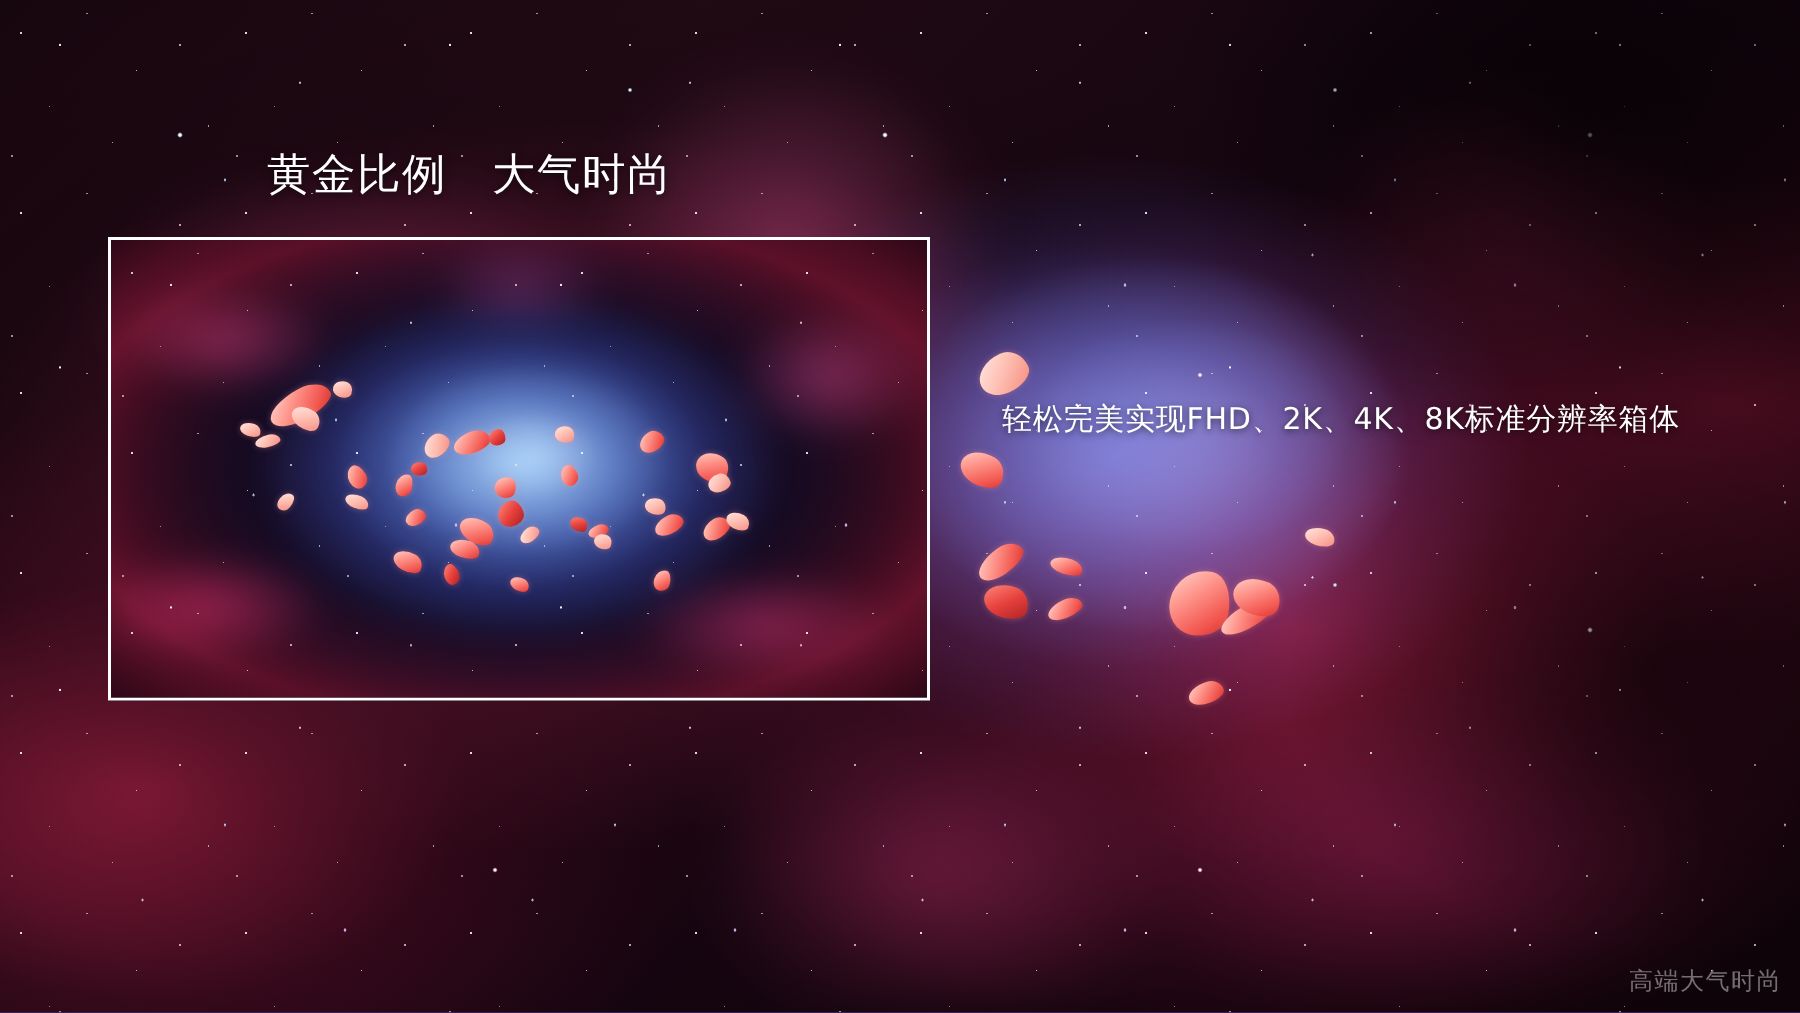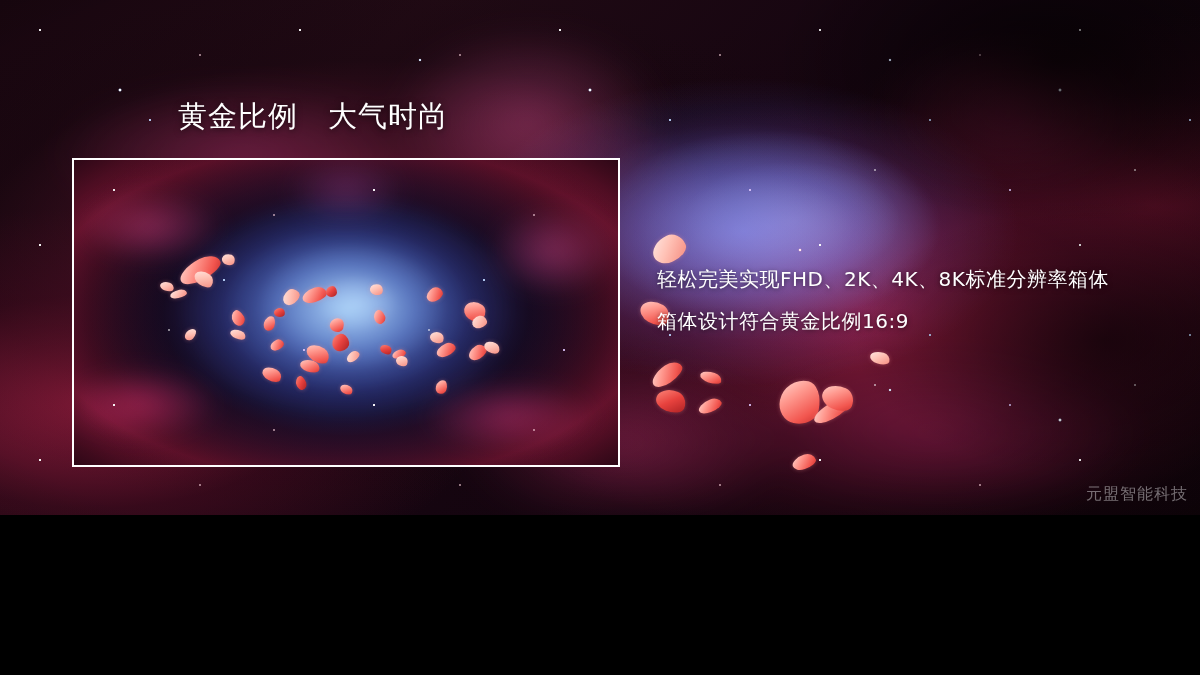--- a/index.html
+++ b/index.html
@@ -6,21 +6,21 @@
     margin: 0;
     padding: 0;
     background: #000;
   }
   body {
     font-family: "DejaVu Sans", "Liberation Sans", sans-serif;
   }
   #slide {
     position: relative;
     width: 1200px;
-    height: 515px;
+    height: 675px;
     overflow: hidden;
     background: #6d28d9;
   }
 
   
   .bg-layer {
     position: absolute;
     inset: 0;
     pointer-events: none;
   }
@@ -158,20 +158,21 @@
     top: 258px;
     width: 520px;
   }
   #body-copy .copy-line {
     font-size: 20px;
     line-height: 42px;
     color: #ffffff;
     letter-spacing: 0.5px;
     white-space: nowrap;
     text-shadow: 0 1px 5px rgba(0,0,0,0.6);
+    margin-left: 11px;
   }
   #watermark {
     position: absolute;
     right: 12px;
     bottom: 10px;
     font-size: 16px;
     letter-spacing: 1px;
     color: rgba(200,196,200,0.55);
   }
 </style>
@@ -245,18 +246,17 @@
         <div class="petal" style="left: 390px; top: 142px; width: 22px; height: 19px; transform: rotate(35deg);"></div>
         <div class="petal pale" style="left: 398px; top: 156px; width: 15px; height: 12px; transform: rotate(-15deg);"></div>
         <div class="petal" style="left: 362px; top: 220px; width: 11px; height: 14px; transform: rotate(15deg);"></div>
         <div class="petal" style="left: 394px; top: 186px; width: 19px; height: 13px; transform: rotate(-32deg);"></div>
         <div class="petal pale" style="left: 410px; top: 182px; width: 16px; height: 11px; transform: rotate(26deg);"></div>
       </div>
   </div>
 
   <div id="body-copy">
     <div class="copy-line">轻松完美实现FHD、2K、4K、8K标准分辨率箱体</div>
-    <div class="copy-line">箱体设计符合黄金比例16:9</div>
   </div>
 
-  <div id="watermark">元盟智能科技</div>
+  <div id="watermark">高端大气时尚</div>
 
 </div>
 
 </body></html>

